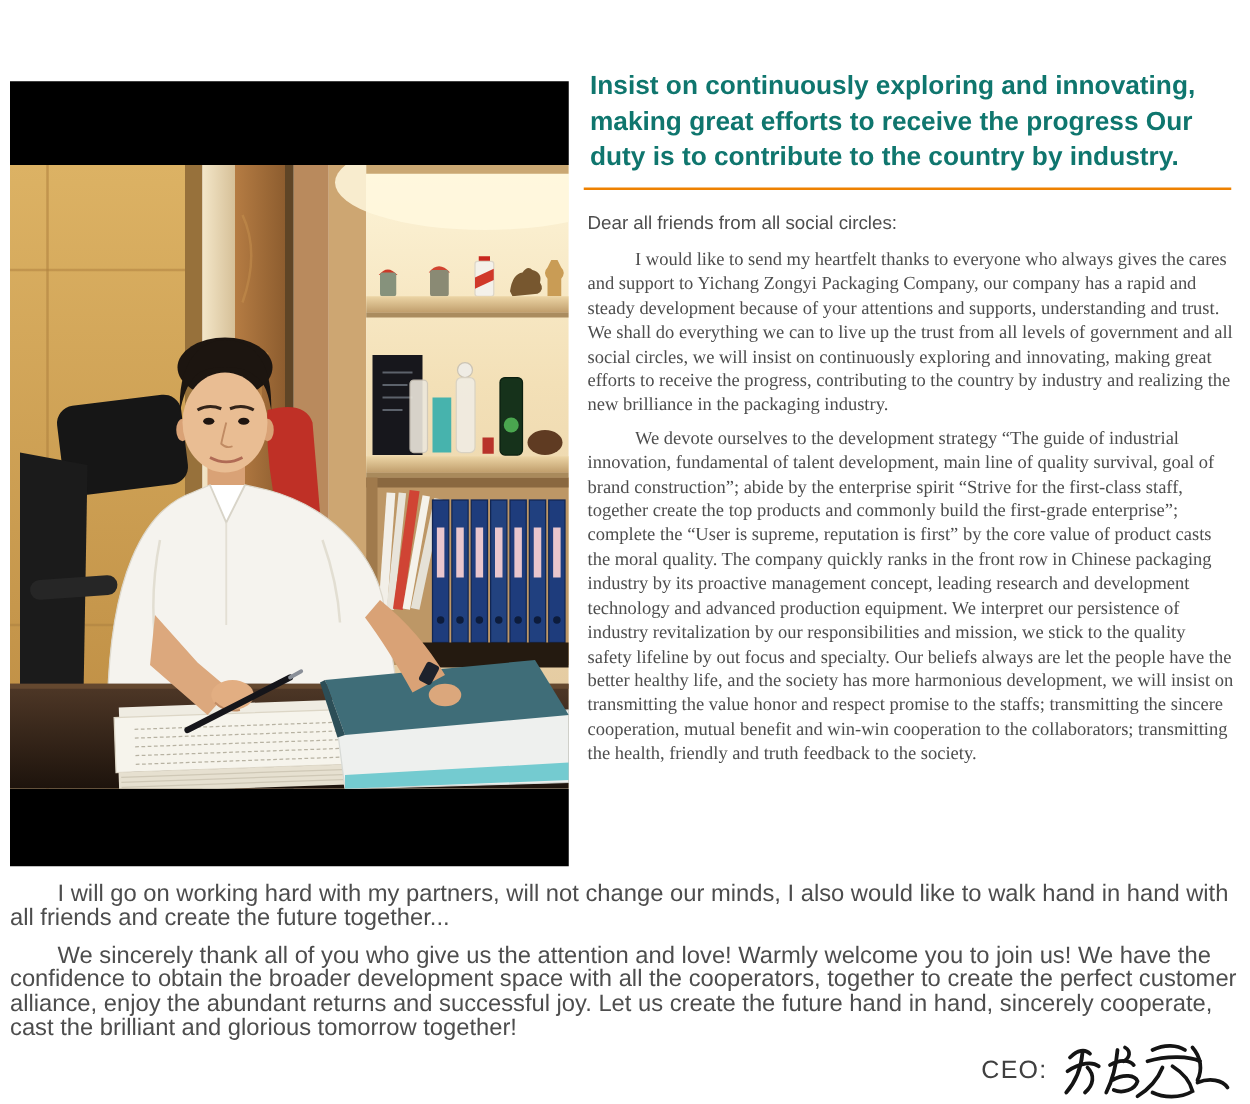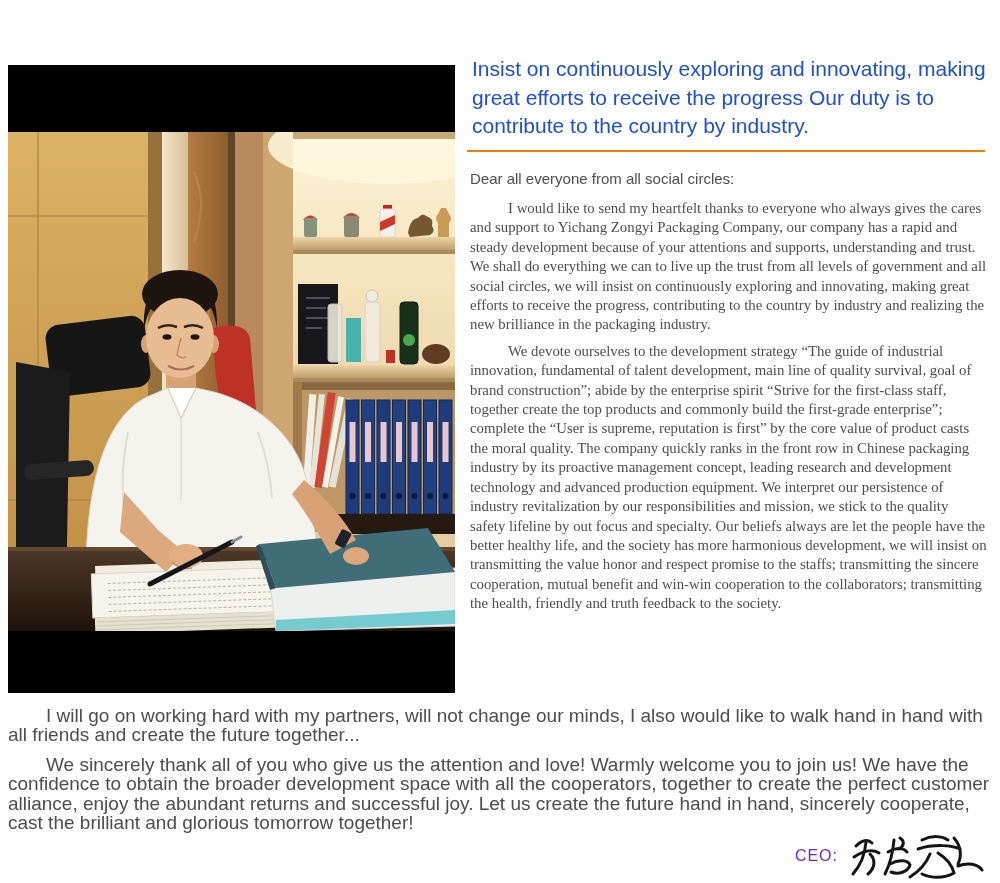--- a/index.html
+++ b/index.html
@@ -8,35 +8,35 @@
 
   
   .photo{position:absolute;left:8px;top:65px;width:447px;height:628px;}
   .band{width:100%;background:#000;}
   .band.top{height:67px;}
   .band.bottom{height:62px;}
   .scene{display:block;width:447px;height:499px;}
 
   
   .headline{position:absolute;left:472px;top:55px;width:517px;
-    font-size:21px;line-height:28.5px;color:#1d4ed8;font-weight:400;}
+    font-size:21px;line-height:28.5px;color:#0f766e;font-weight:700;}
   .divider{position:absolute;left:467px;top:150px;width:518px;height:2px;background:#ee8100;}
   .salutation{position:absolute;left:470px;top:170px;font-size:15px;color:#4d4d4d;}
   .letter-body{position:absolute;left:470px;top:199px;width:517px;
     font-size:14.8px;line-height:19.4px;color:#4d4d4d;}
   .letter-body p{margin:0 0 7px 0;text-indent:38px;font-family:Liberation Serif, serif;}
 
   
   .closing{position:absolute;left:8px;top:706px;width:982px;
     font-size:19px;line-height:19.4px;color:#4d4d4d;}
   .closing p{margin:0 0 10px 0;text-indent:38px;}
 
   
   .sig-row{position:absolute;right:14px;top:830px;display:flex;align-items:center;gap:8px;}
-  .ceo-label{font-size:16px;color:#6d28d9;letter-spacing:1px;}
+  .ceo-label{font-size:20px;color:#404040;letter-spacing:1px;}
   .signature{display:block;}
 </style>
 </head>
 <body>
 
 <div class="page">
 
   <div class="photo">
     <div class="band top"></div>
     <svg class="scene" viewBox="0 0 447 499">
@@ -222,21 +222,21 @@
         <line x1="224" y1="410" x2="233" y2="405" stroke="#8a8f98" stroke-width="3" stroke-linecap="round"></line>
       </g>
     </svg>
     <div class="band bottom"></div>
   </div>
 
   <div class="headline">Insist on continuously exploring and innovating, making great efforts to receive the progress Our duty is to contribute to the country by industry.</div>
 
   <div class="divider"></div>
 
-  <div class="salutation">Dear all everyone from all social circles:</div>
+  <div class="salutation">Dear all friends from all social circles:</div>
 
   <div class="letter-body">
     <p>I would like to send my heartfelt thanks to everyone who always gives the cares and support to Yichang Zongyi Packaging Company, our company has a rapid and steady development because of your attentions and supports, understanding and trust. We shall do everything we can to live up the trust from all levels of government and all social circles, we will insist on continuously exploring and innovating, making great efforts to receive the progress, contributing to the country by industry and realizing the new brilliance in the packaging industry.</p>
     <p>We devote ourselves to the development strategy “The guide of industrial innovation,  fundamental of talent development, main line of quality survival, goal of brand construction”; abide by the enterprise spirit “Strive for the first-class staff, together create the top products and commonly build the first-grade enterprise”; complete the “User is supreme, reputation is first” by the core value of product casts the moral quality. The company quickly ranks in the front row in Chinese packaging industry by its proactive management concept, leading research and development technology and advanced production equipment. We interpret our persistence of industry revitalization by our responsibilities and mission, we stick to the quality safety lifeline by out focus and specialty. Our beliefs always are let the people have the better healthy life, and the society has more harmonious development, we will insist on transmitting the value honor and respect promise to the staffs; transmitting the sincere cooperation, mutual benefit and win-win cooperation to the collaborators; transmitting the health, friendly and truth feedback to the society.</p>
   </div>
 
   <div class="closing">
     <p>I will go on working hard with my partners, will not change our minds, I also would like to walk hand in hand with all friends and create the future together...</p>
     <p>We sincerely thank all of you who give us the attention and love! Warmly welcome you to join us! We have the confidence to obtain the broader development space with all the cooperators, together to create the perfect customer alliance, enjoy the abundant returns and successful joy. Let us create the future hand in hand, sincerely cooperate, cast the brilliant and glorious tomorrow together!</p>
   </div>

